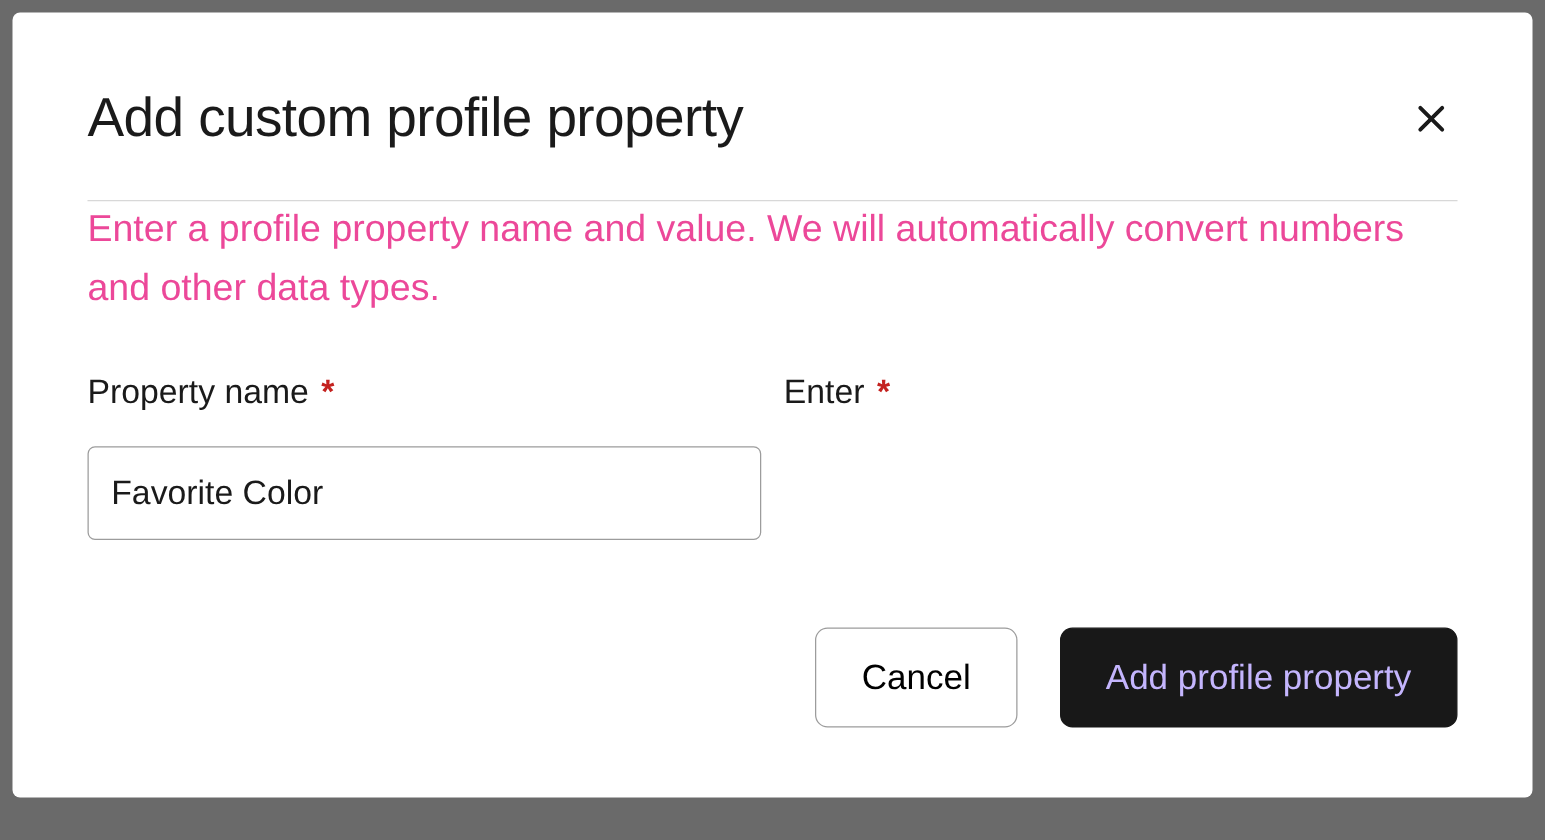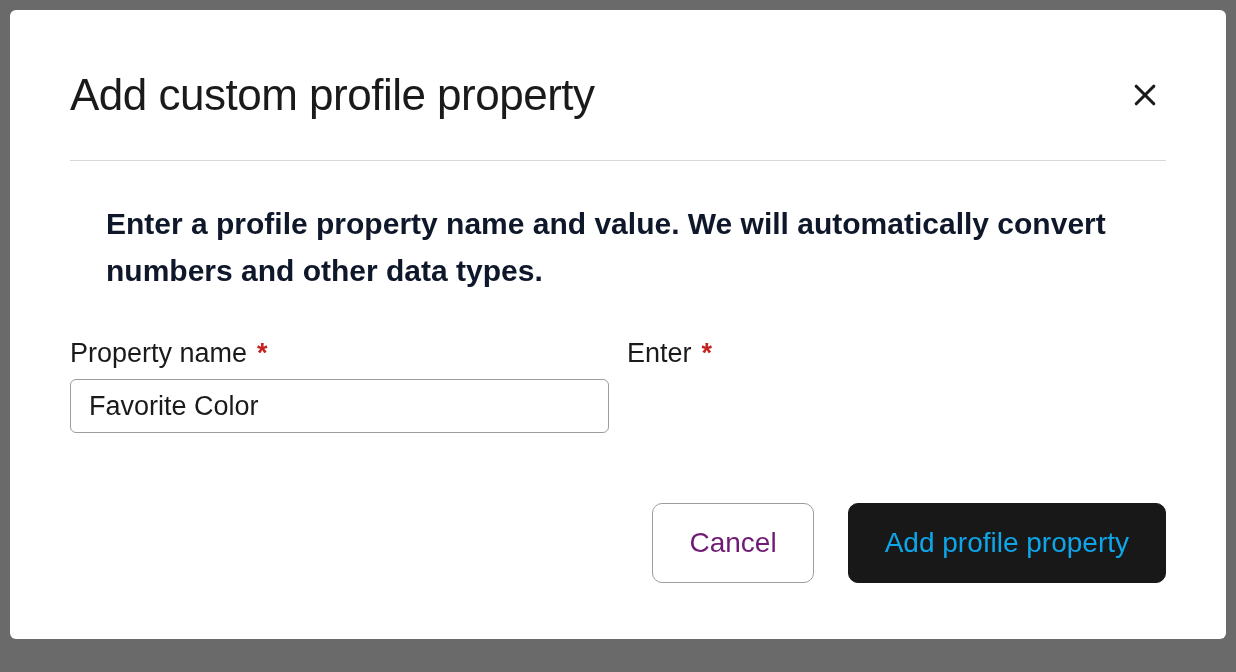--- a/index.html
+++ b/index.html
@@ -23,21 +23,20 @@
       border-radius: 6px;
       padding: 60px 60px 56px 60px;
       position: relative;
     }
     .modal-header {
       display: flex;
       justify-content: space-between;
       align-items: center;
       padding-bottom: 40px;
       border-bottom: 1px solid #d8d8d8;
-      margin-bottom: 40px;
       gap: 24px;
     }
     .modal-title {
       font-size: 44px;
       font-weight: 500;
       color: #1a1a1a;
       letter-spacing: -0.5px;
     }
     .close-button {
       background: none;
@@ -48,53 +47,52 @@
       align-items: center;
       justify-content: center;
       color: #1a1a1a;
     }
     .close-button svg {
       width: 30px;
       height: 30px;
     }
     .modal-description {
       font-size: 30px;
-      color: #0f172a;
+      color: #ec4899;
       line-height: 1.55;
       margin-bottom: 44px;
-      font-weight: 700;
-      margin-left: 36px;
+      font-weight: 400;
     }
     .form-row {
       display: flex;
       gap: 18px;
       margin-bottom: 70px;
     }
     .form-field {
       flex: 1;
       display: flex;
       flex-direction: column;
     }
     .field-label {
       font-size: 27px;
       font-weight: 500;
       color: #1a1a1a;
-      margin-bottom: 10px;
+      margin-bottom: 28px;
       display: flex;
       align-items: center;
       gap: 10px;
     }
     .required-asterisk {
       color: #c4221f;
       font-size: 27px;
       font-weight: 700;
     }
     .text-input {
       width: 100%;
-      height: 54px;
+      height: 75px;
       border: 1px solid #9c9c9c;
       border-radius: 6px;
       padding: 0 18px;
       font-size: 27px;
       color: #1a1a1a;
       font-family: inherit;
       outline: none;
     }
     .modal-footer {
       display: flex;
@@ -108,26 +106,26 @@
       font-size: 28px;
       font-weight: 500;
       cursor: pointer;
       font-family: inherit;
       display: flex;
       align-items: center;
       justify-content: center;
     }
     .btn-secondary {
       background: #ffffff;
-      color: #701a75;
+      color: #000000;
       border: 1px solid #9c9c9c;
     }
     .btn-primary {
       background: #181818;
-      color: #0ea5e9;
+      color: #c4b5fd;
       border: 1px solid #181818;
     }
   </style>
 </head>
 <body>
 
 <div class="modal">
   <div class="modal-header">
     <h1 class="modal-title">Add custom profile property</h1>
     <button class="close-button">

